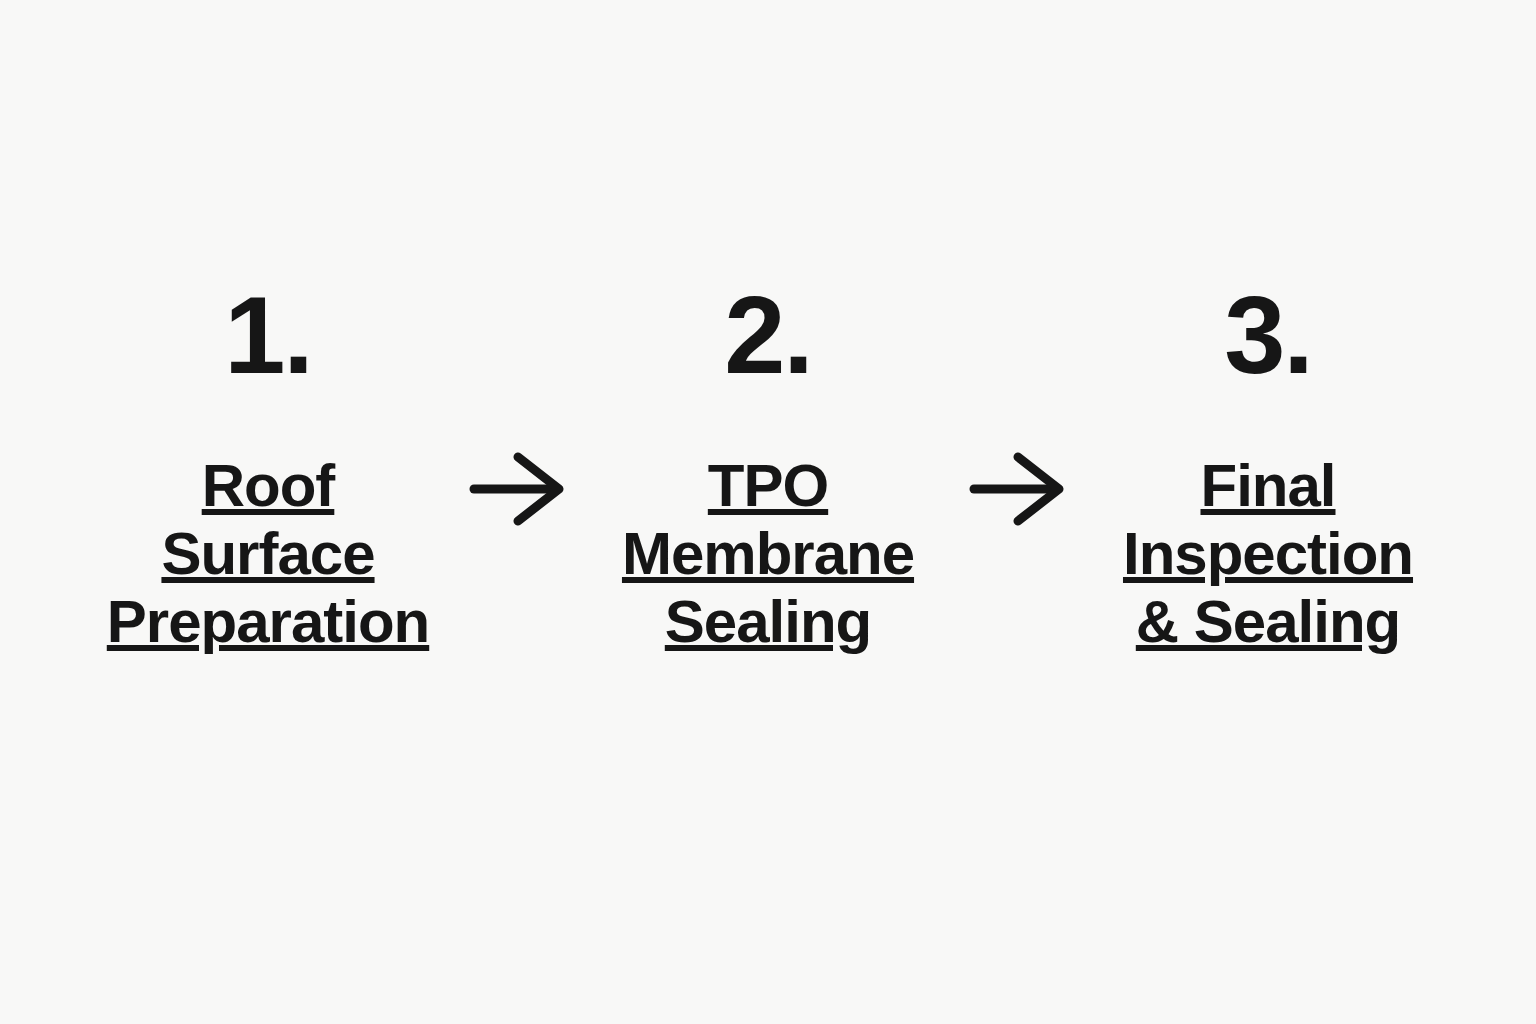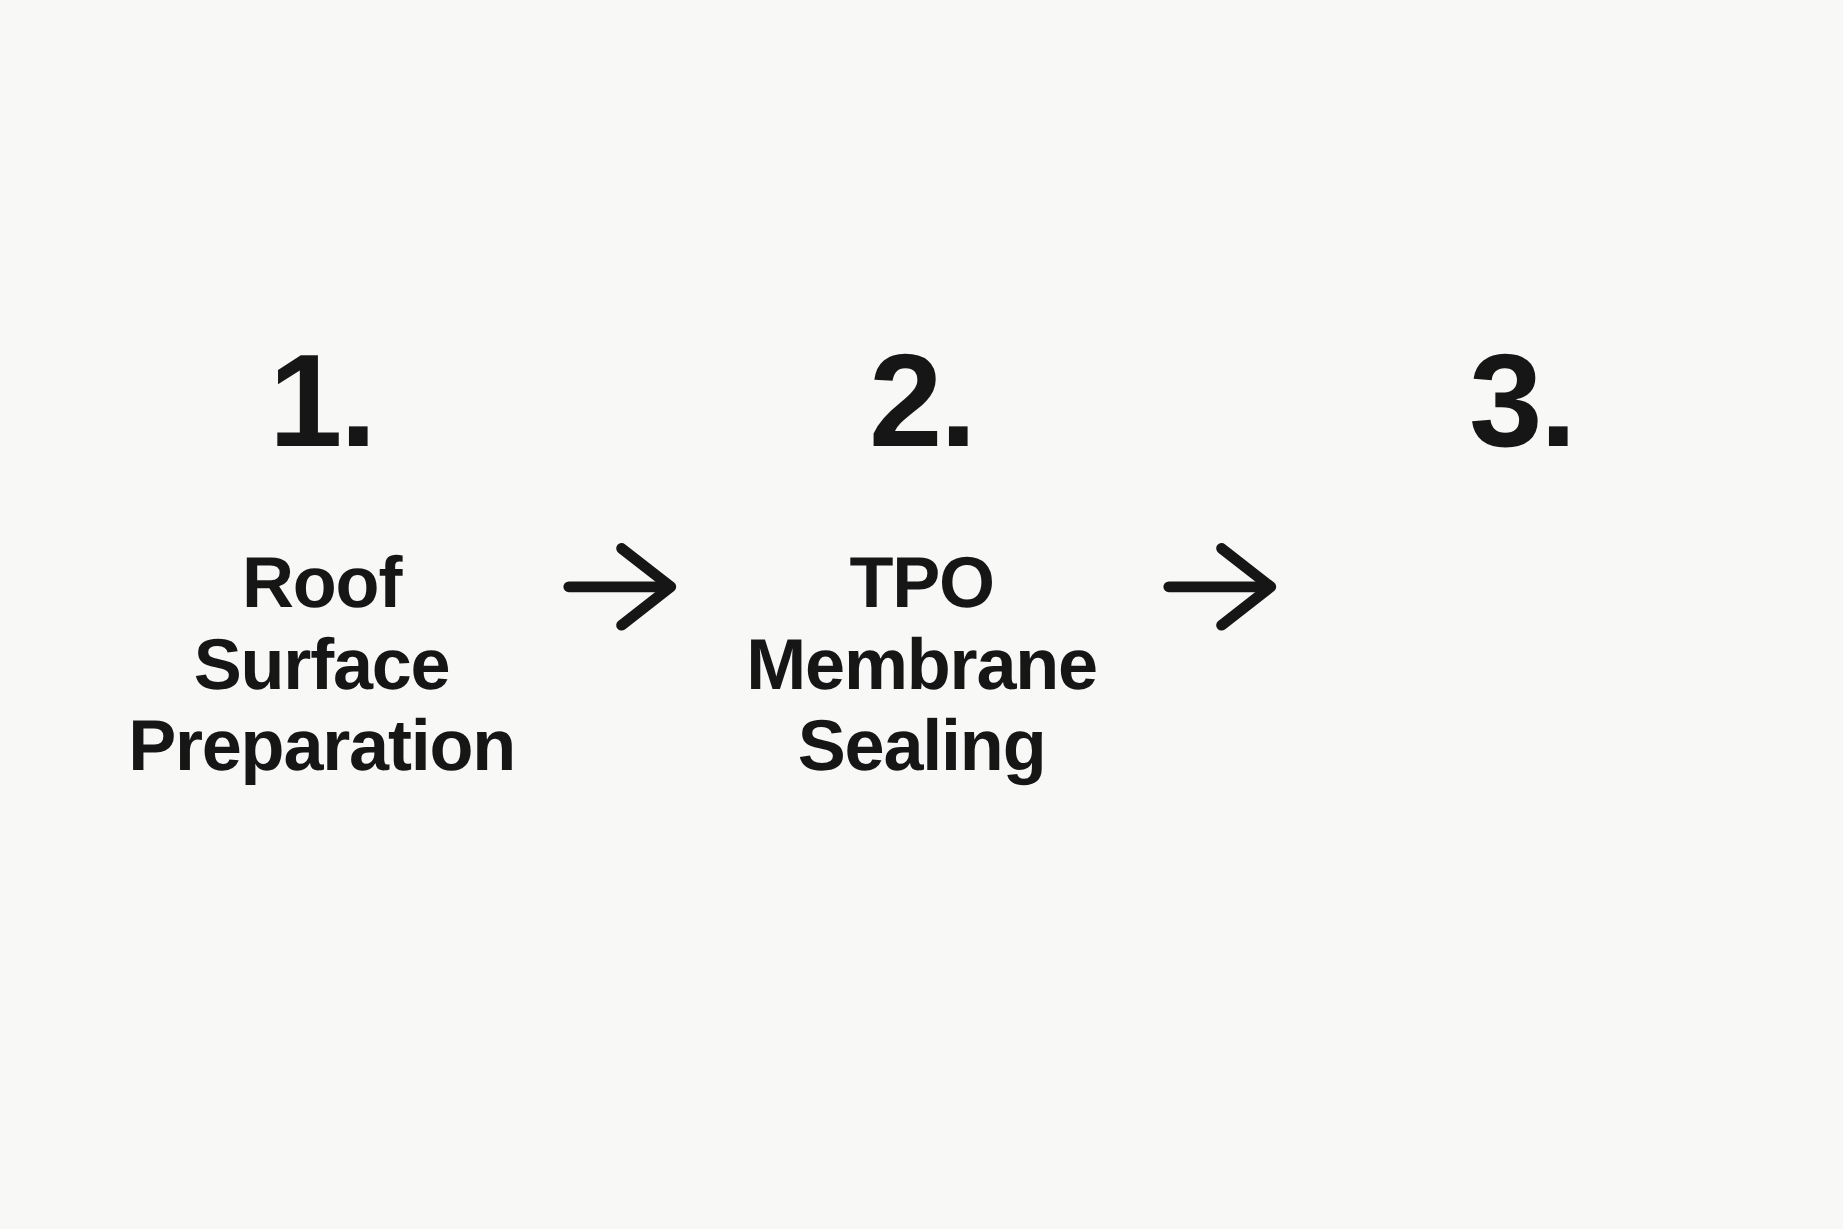--- a/index.html
+++ b/index.html
@@ -35,20 +35,21 @@
     line-height: 1.0;
     letter-spacing: -2px;
     margin: 0 0 62px 0;
   }
   .step-label {
     font-size: 60px;
     font-weight: 600;
     line-height: 1.13;
     letter-spacing: -1px;
     white-space: pre-line;
+    text-decoration: underline;
   }
   .arrow {
     width: 100px;
     margin-top: 169px;
     flex: 0 0 auto;
     display: flex;
     justify-content: center;
   }
   .arrow svg {
     display: block;
@@ -85,15 +86,18 @@
     <svg width="100" height="80" viewBox="0 0 100 80" fill="none" xmlns="http://www.w3.org/2000/svg">
       <g stroke="#161616" stroke-width="9" stroke-linecap="round" stroke-linejoin="round">
         <line x1="6" y1="40" x2="86" y2="40"></line>
         <polyline points="50,8 91,40 50,72" fill="none"></polyline>
       </g>
     </svg>
   </div>
 
   <div class="step">
     <div class="step-number">3.</div>
+    <div class="step-label">Final
+Inspection
+&amp; Sealing</div>
   </div>
 
 </div>
 
 </body></html>

